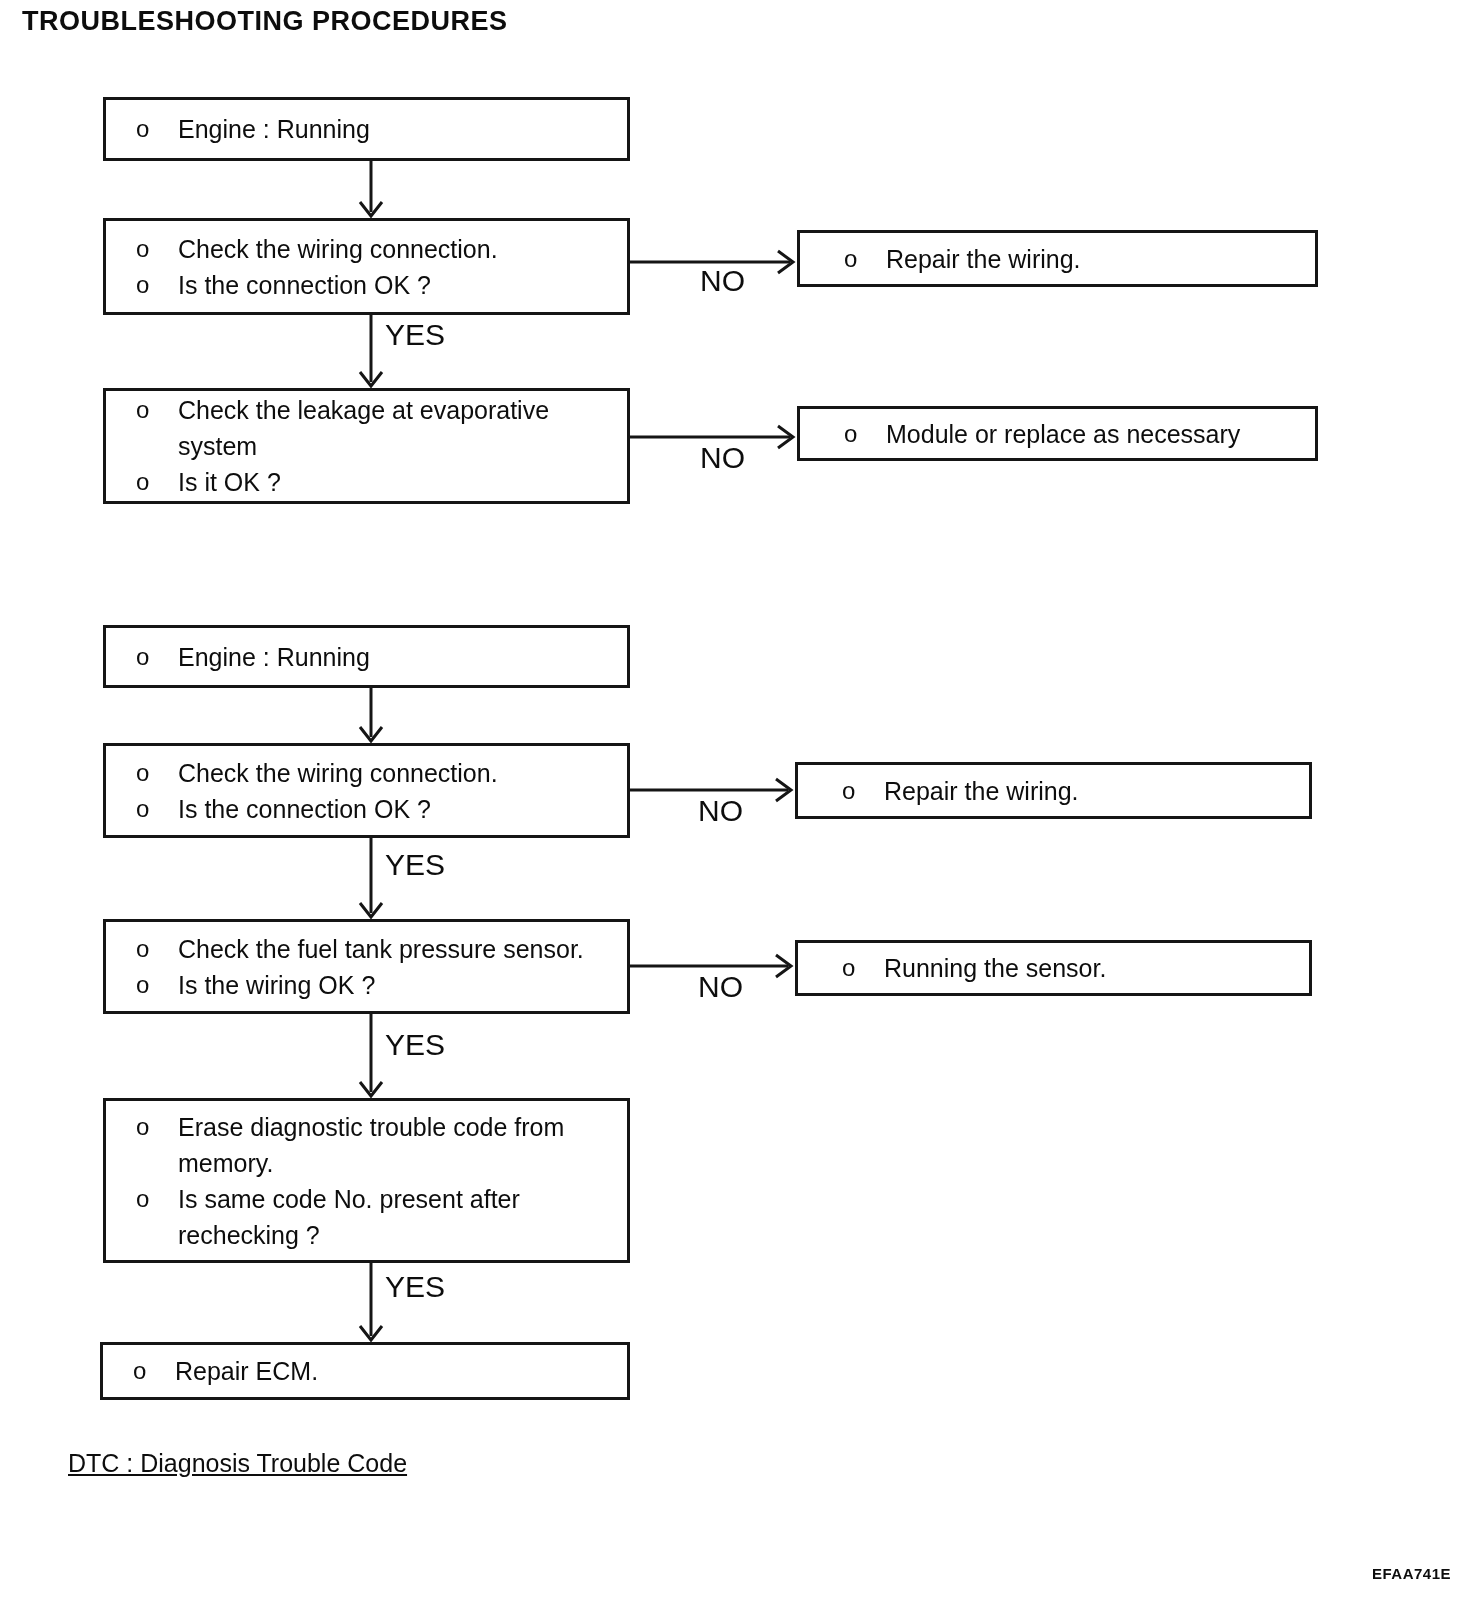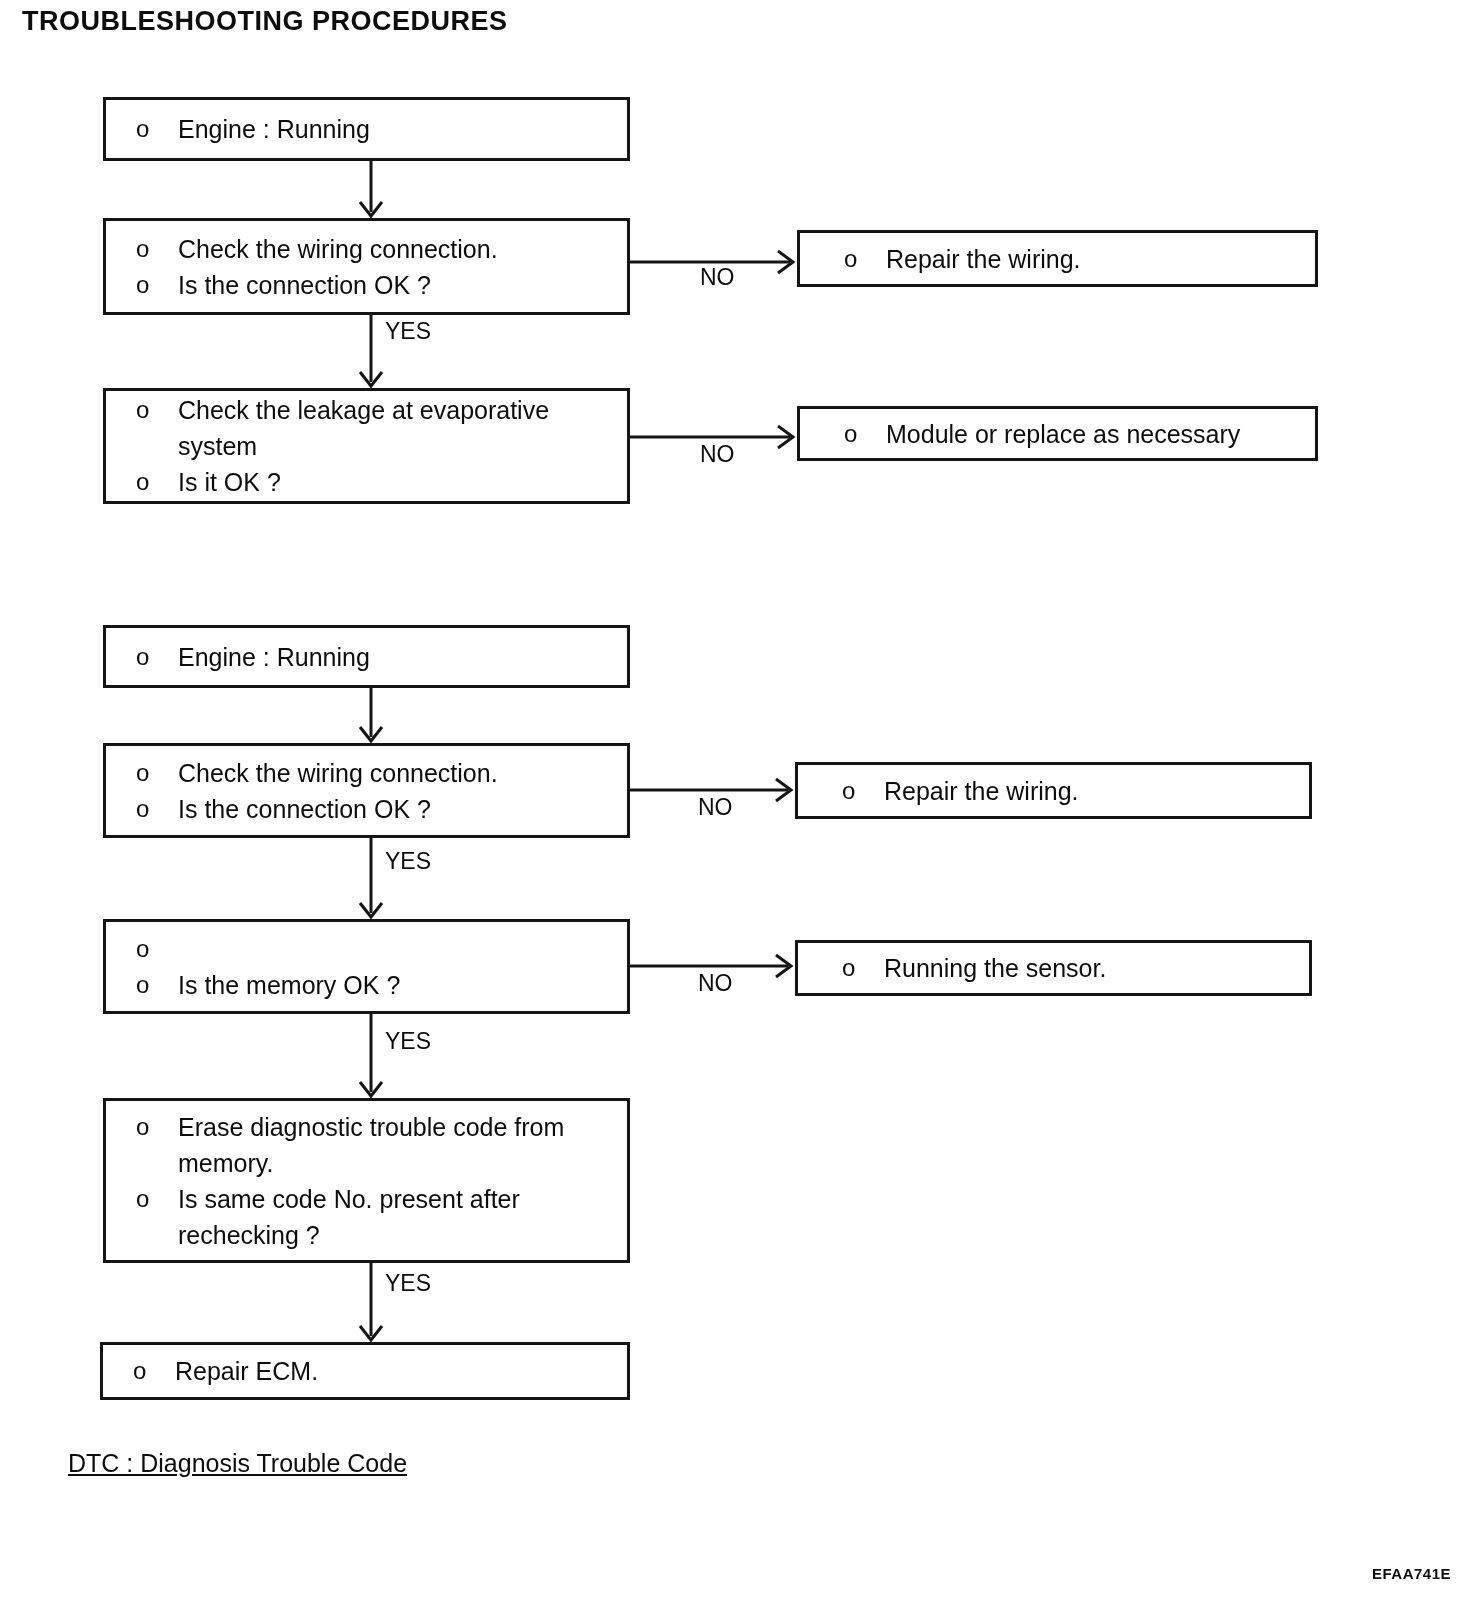--- a/index.html
+++ b/index.html
@@ -51,21 +51,21 @@
     width: 42px;
     flex: 0 0 42px;
     font-size: 24px;
   }
   .fbox .t {
     white-space: pre;
   }
   .rbox { padding-left: 44px; }
   .edge-label {
     position: absolute;
-    font-size: 23px;
+    font-size: 30px;
     color: #0d0d0d;
   }
   .legend {
     position: absolute;
     left: 68px; top: 1446px;
     font-size: 25px;
     line-height: 35px;
     text-decoration: underline;
   }
   .figcode {
@@ -197,24 +197,25 @@
   <div class="fbox rbox" id="c2-rwiring">
     <div class="item">
       <span class="b">o</span>
       <span class="t">Repair the wiring.</span>
     </div>
   </div>
 
   <div class="fbox" id="c2-sensor">
     <div class="item">
       <span class="b">o</span>
-    </div>
-    <div class="item">
-      <span class="b">o</span>
-      <span class="t">Is the memory OK ?</span>
+      <span class="t">Check the fuel tank pressure sensor.</span>
+    </div>
+    <div class="item">
+      <span class="b">o</span>
+      <span class="t">Is the wiring OK ?</span>
     </div>
   </div>
 
   <div class="fbox rbox" id="c2-rsensor">
     <div class="item">
       <span class="b">o</span>
       <span class="t">Running the sensor.</span>
     </div>
   </div>
 

